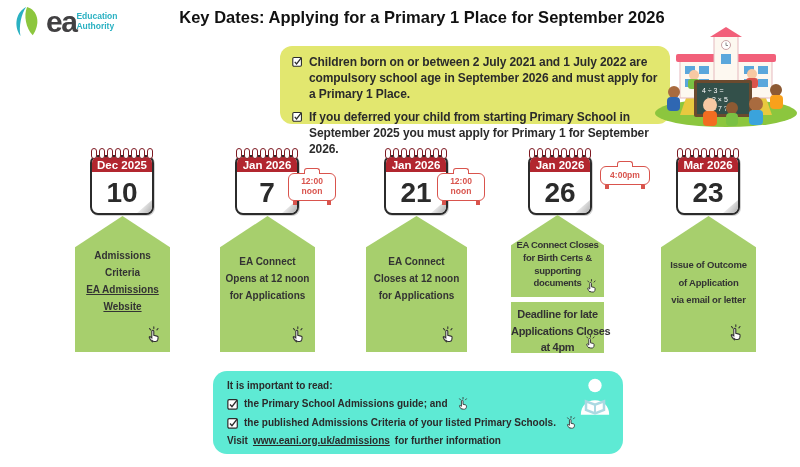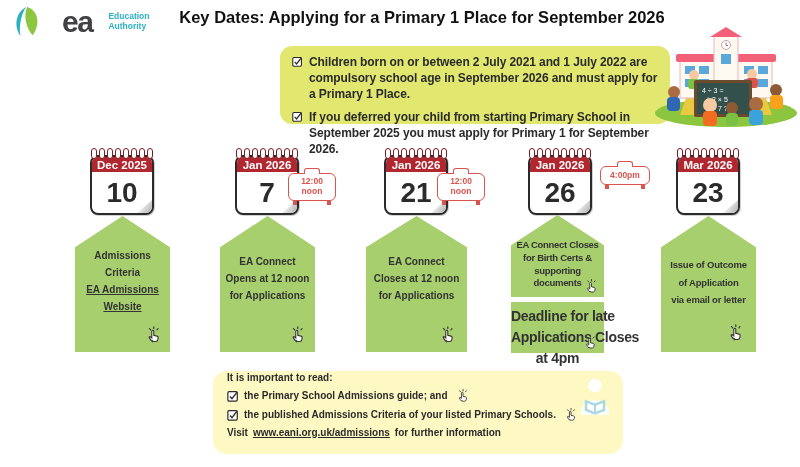--- a/index.html
+++ b/index.html
@@ -1,20 +1,20 @@
 <!DOCTYPE html>
 <html><head>
 <meta charset="utf-8">
 <style>
   html,body{margin:0;padding:0;background:#fff;}
   .canvas{position:relative;width:800px;height:467px;background:#fff;overflow:hidden;
           font-family:"Liberation Sans",sans-serif;color:#2b2b2b;}
 
   
-  .logo{position:absolute;left:12px;top:5px;display:flex;align-items:flex-start;gap:16px;}
+  .logo{position:absolute;left:12px;top:5px;display:flex;align-items:flex-start;}
   .logo-ea{font-size:30px;font-weight:bold;color:#414042;letter-spacing:-1.5px;line-height:1;margin-left:2px;margin-top:2px;}
   .logo-org{font-size:8.5px;font-weight:bold;color:#2ab1c2;line-height:1.2;margin-left:0;margin-top:6px;}
   .page-title{position:absolute;left:40px;top:8px;width:764px;text-align:center;
               font-size:16.5px;font-weight:bold;color:#111;}
 
   
   .notice{position:absolute;left:280px;top:46px;width:390px;height:78px;background:#e2e76f;
           border-radius:12px;padding:9px 12px 6px 12px;box-sizing:border-box;}
   .notice-item{display:flex;gap:6px;font-size:12px;font-weight:bold;color:#2b2b2b;
                line-height:1.32;margin-bottom:8px;letter-spacing:-0.1px;}
@@ -51,31 +51,31 @@
 
   
   .arrow{position:absolute;background:#a7cf6d;color:#333;font-weight:bold;text-align:center;box-sizing:border-box;}
   .arrow .ln{display:block;white-space:nowrap;}
   .house{clip-path:polygon(50% 0,100% 23%,100% 100%,0 100%,0 23%);}
   .box1{left:75px;top:216px;width:95px;height:136px;font-size:10px;padding-top:31px;line-height:1.7;}
   .box2{left:220px;top:216px;width:95px;height:136px;font-size:10px;padding-top:37px;line-height:1.7;}
   .box3{left:366px;top:216px;width:101px;height:136px;font-size:10px;padding-top:37px;line-height:1.7;}
   .box4a{left:511px;top:215px;width:93px;height:82px;font-size:9.5px;padding-top:24px;line-height:1.35;
          letter-spacing:-0.3px;clip-path:polygon(50% 0,100% 37%,100% 100%,0 100%,0 37%);}
-  .box4b{left:511px;top:302px;width:93px;height:51px;font-size:14px;padding-top:4px;line-height:1.5;letter-spacing:-0.3px;}
+  .box4b{left:511px;top:302px;width:93px;height:51px;font-size:11px;padding-top:4px;line-height:1.5;letter-spacing:-0.3px;}
   .box5{left:661px;top:216px;width:95px;height:136px;font-size:9.5px;padding-top:40px;line-height:1.85;letter-spacing:-0.2px;}
   .ul{text-decoration:underline;}
   .hand{position:absolute;width:20px;height:20px;}
   .h-box1{right:5px;bottom:7px;} .h-box2{right:6px;bottom:7px;} .h-box3{right:8px;bottom:7px;}
   .h-box4a{right:3px;bottom:2px;width:17px;height:17px;} .h-box4b{right:4px;bottom:2px;width:17px;height:17px;}
   .h-box5{right:9px;bottom:9px;}
 
   
-  .footer{position:absolute;left:213px;top:371px;width:410px;height:83px;background:#fef9c3;
-          border-radius:14px;padding:0 14px;box-sizing:border-box;font-size:10px;font-weight:bold;color:#2b2b2b;}
+  .footer{position:absolute;left:213px;top:371px;width:410px;height:83px;background:#5eead4;
+          border-radius:14px;padding:8px 14px;box-sizing:border-box;font-size:10px;font-weight:bold;color:#2b2b2b;}
   .f-line{display:flex;align-items:center;gap:5px;margin-bottom:3px;white-space:nowrap;line-height:1.35;}
   .f-chk{width:12px;height:12px;flex:0 0 auto;}
   .f-hand{width:16px;height:16px;margin-left:3px;flex:0 0 auto;}
   .reader{position:absolute;right:8px;top:5px;width:40px;height:44px;}
 </style>
 </head>
 <body>
 
 <svg width="0" height="0" style="position:absolute">
   <symbol id="icon-check" viewBox="0 0 14 14">

